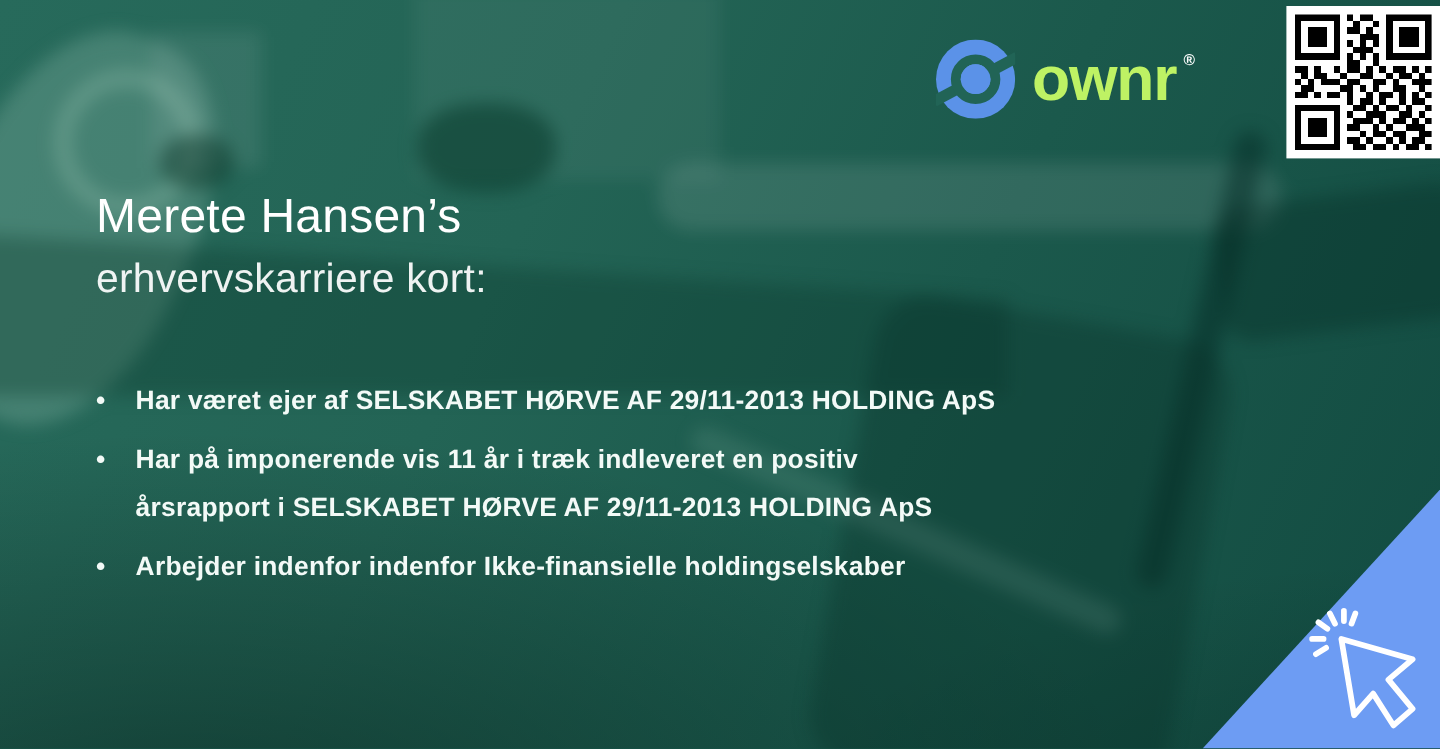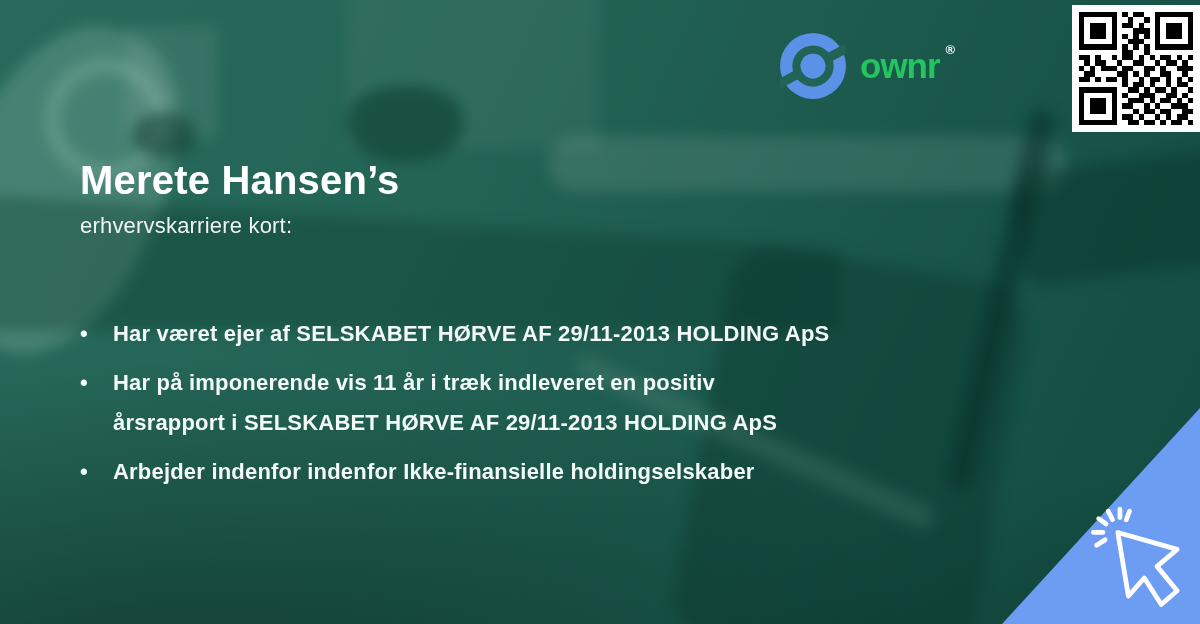--- a/index.html
+++ b/index.html
@@ -30,32 +30,32 @@
                   clip-path:polygon(0 25%, 100% 55%, 100% 100%, 0 100%); }
   .sh-chairsrow { left:548px; top:136px; width:520px; height:56px; background:rgba(255,255,255,.10); border-radius:28px; }
   .sh-rtube     { left:988px; top:105px; width:26px; height:390px; background:rgba(4,44,37,.50); border-radius:13px; transform:rotate(13deg); }
   .sh-rchair    { left:1016px; top:162px; width:210px; height:112px; background:rgba(4,44,37,.38); border-radius:22px; transform:rotate(-7deg); }
   .sh-cchair    { left:700px; top:262px; width:300px; height:400px; background:rgba(8,48,40,.35); border-radius:46px; transform:rotate(10deg); }
   .sh-floorbar  { left:560px; top:430px; width:390px; height:24px; background:rgba(168,210,194,.13); border-radius:12px; transform:rotate(24deg); }
 
   
   .logo-row { position:absolute; left:780px; top:33px; display:flex; align-items:center; gap:14px; }
   .logo-icon { width:66px; height:66px; display:block; }
-  .wordmark { color:#22c55e; font-size:35px; font-weight:700; letter-spacing:-1px; line-height:66px; }
+  .wordmark { color:#bef264; font-size:52px; font-weight:700; letter-spacing:-1px; line-height:66px; }
   .regmark  { color:#ffffff; font-size:13px; font-weight:700; align-self:flex-start; margin:9px 0 0 -8px; }
 
   
   .qr-box { position:absolute; top:5px; right:0; width:128px; height:127px; background:#ffffff;
             padding:7px; box-sizing:border-box; }
   .qr-box svg { width:100%; height:100%; display:block; }
 
   
   .headline { position:absolute; left:80px; top:158px; color:#ffffff; }
-  .headline h1 { margin:0; font-size:40px; font-weight:700; line-height:1.12; letter-spacing:.2px; }
-  .headline h2 { margin:10px 0 0 0; font-size:22px; font-weight:400; line-height:1.15;
+  .headline h1 { margin:0; font-size:40px; font-weight:400; line-height:1.12; letter-spacing:.2px; }
+  .headline h2 { margin:10px 0 0 0; font-size:34px; font-weight:400; line-height:1.15;
                  color:rgba(255,255,255,.93); letter-spacing:.2px; }
 
   
   .bullets { position:absolute; left:80px; top:314px; width:930px; color:#f3faf7; }
   .bullet  { display:flex; margin-bottom:9px; font-size:22px; font-weight:700; line-height:40px; letter-spacing:.2px; }
   .bullet-marker { width:21px; flex:0 0 21px; }
   .bullet-lines  { flex:1;margin-left:12px; }
 
   
   .corner-triangle { position:absolute; right:0; bottom:0; width:198px; height:216px;

